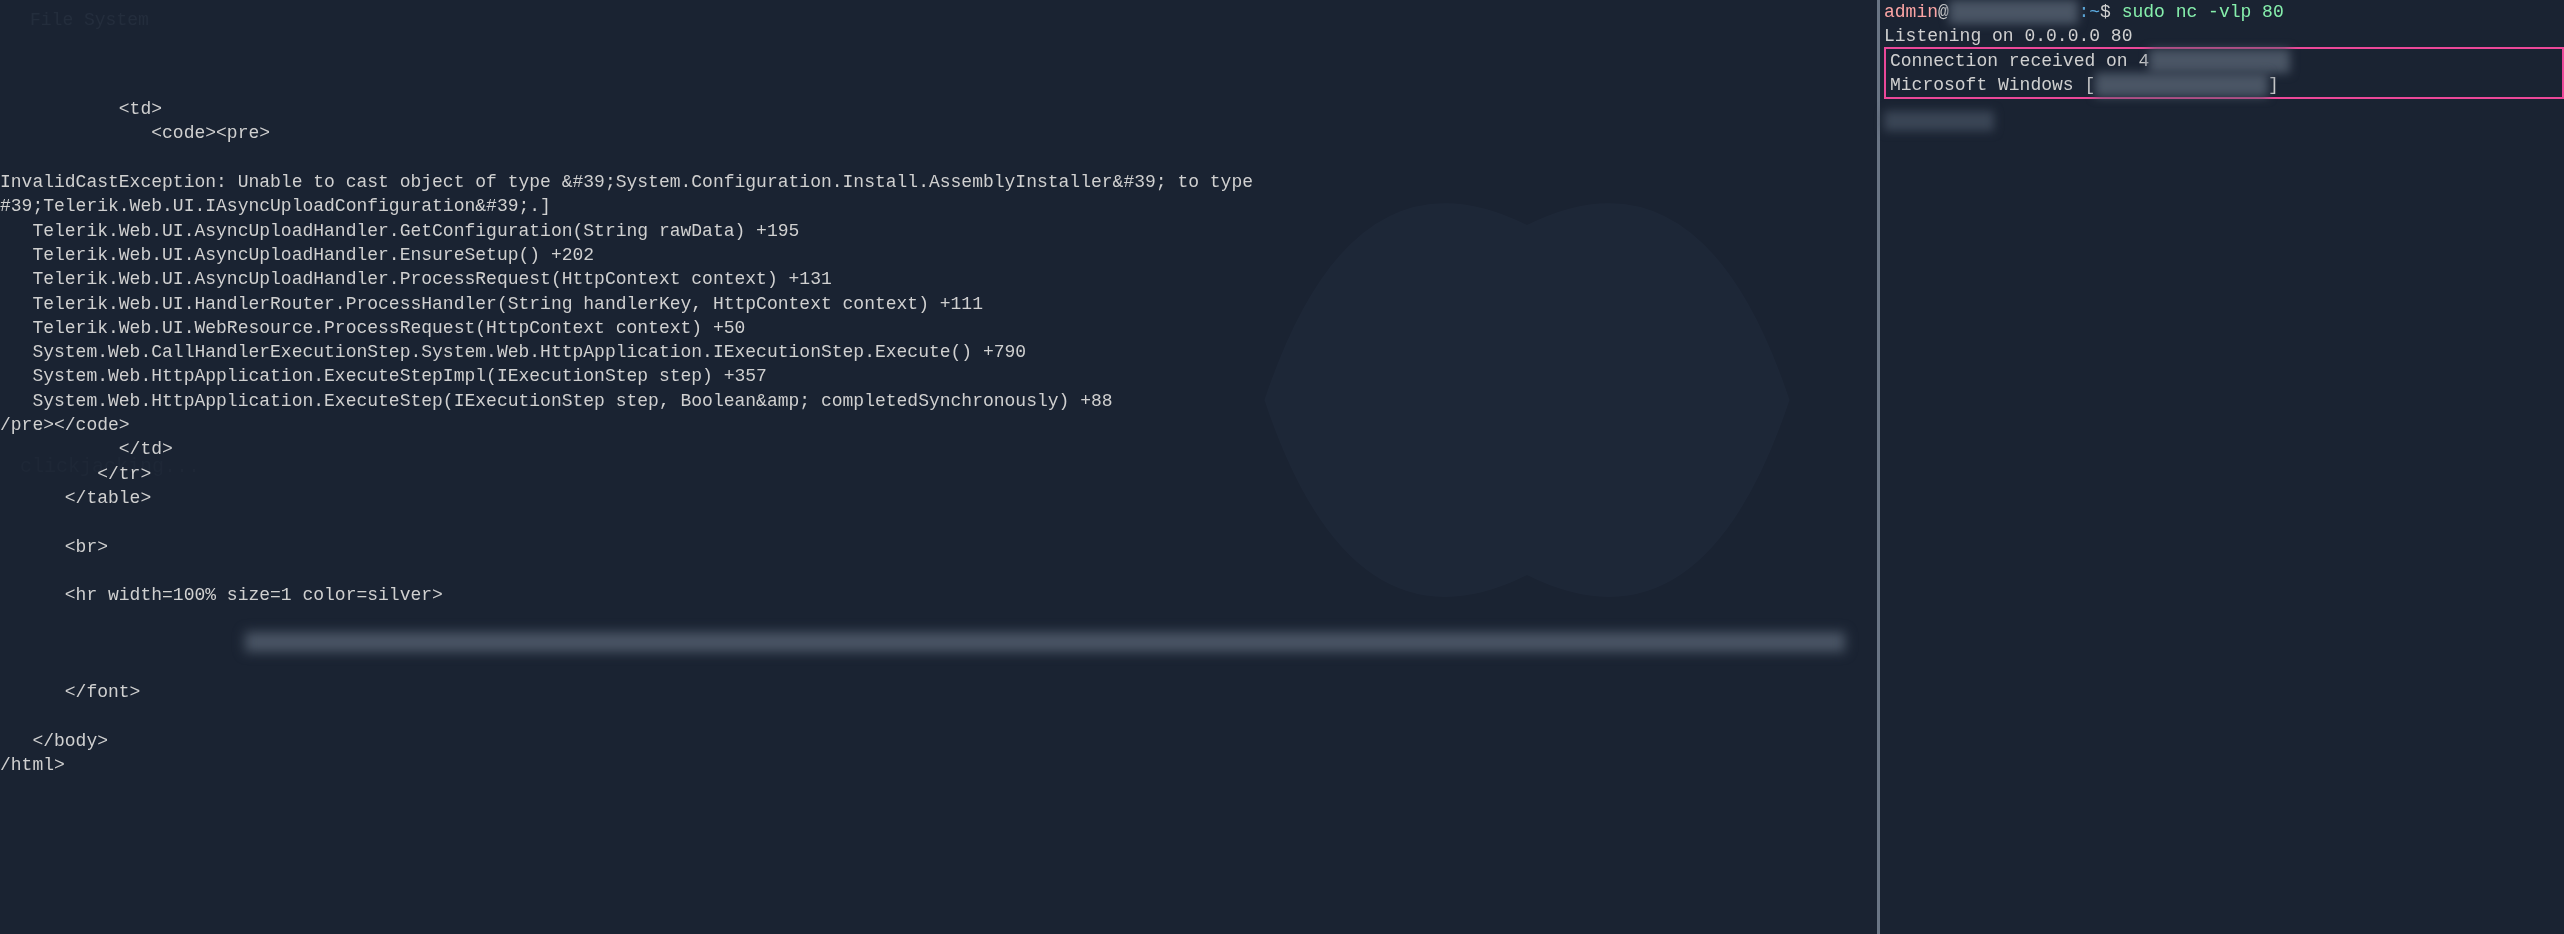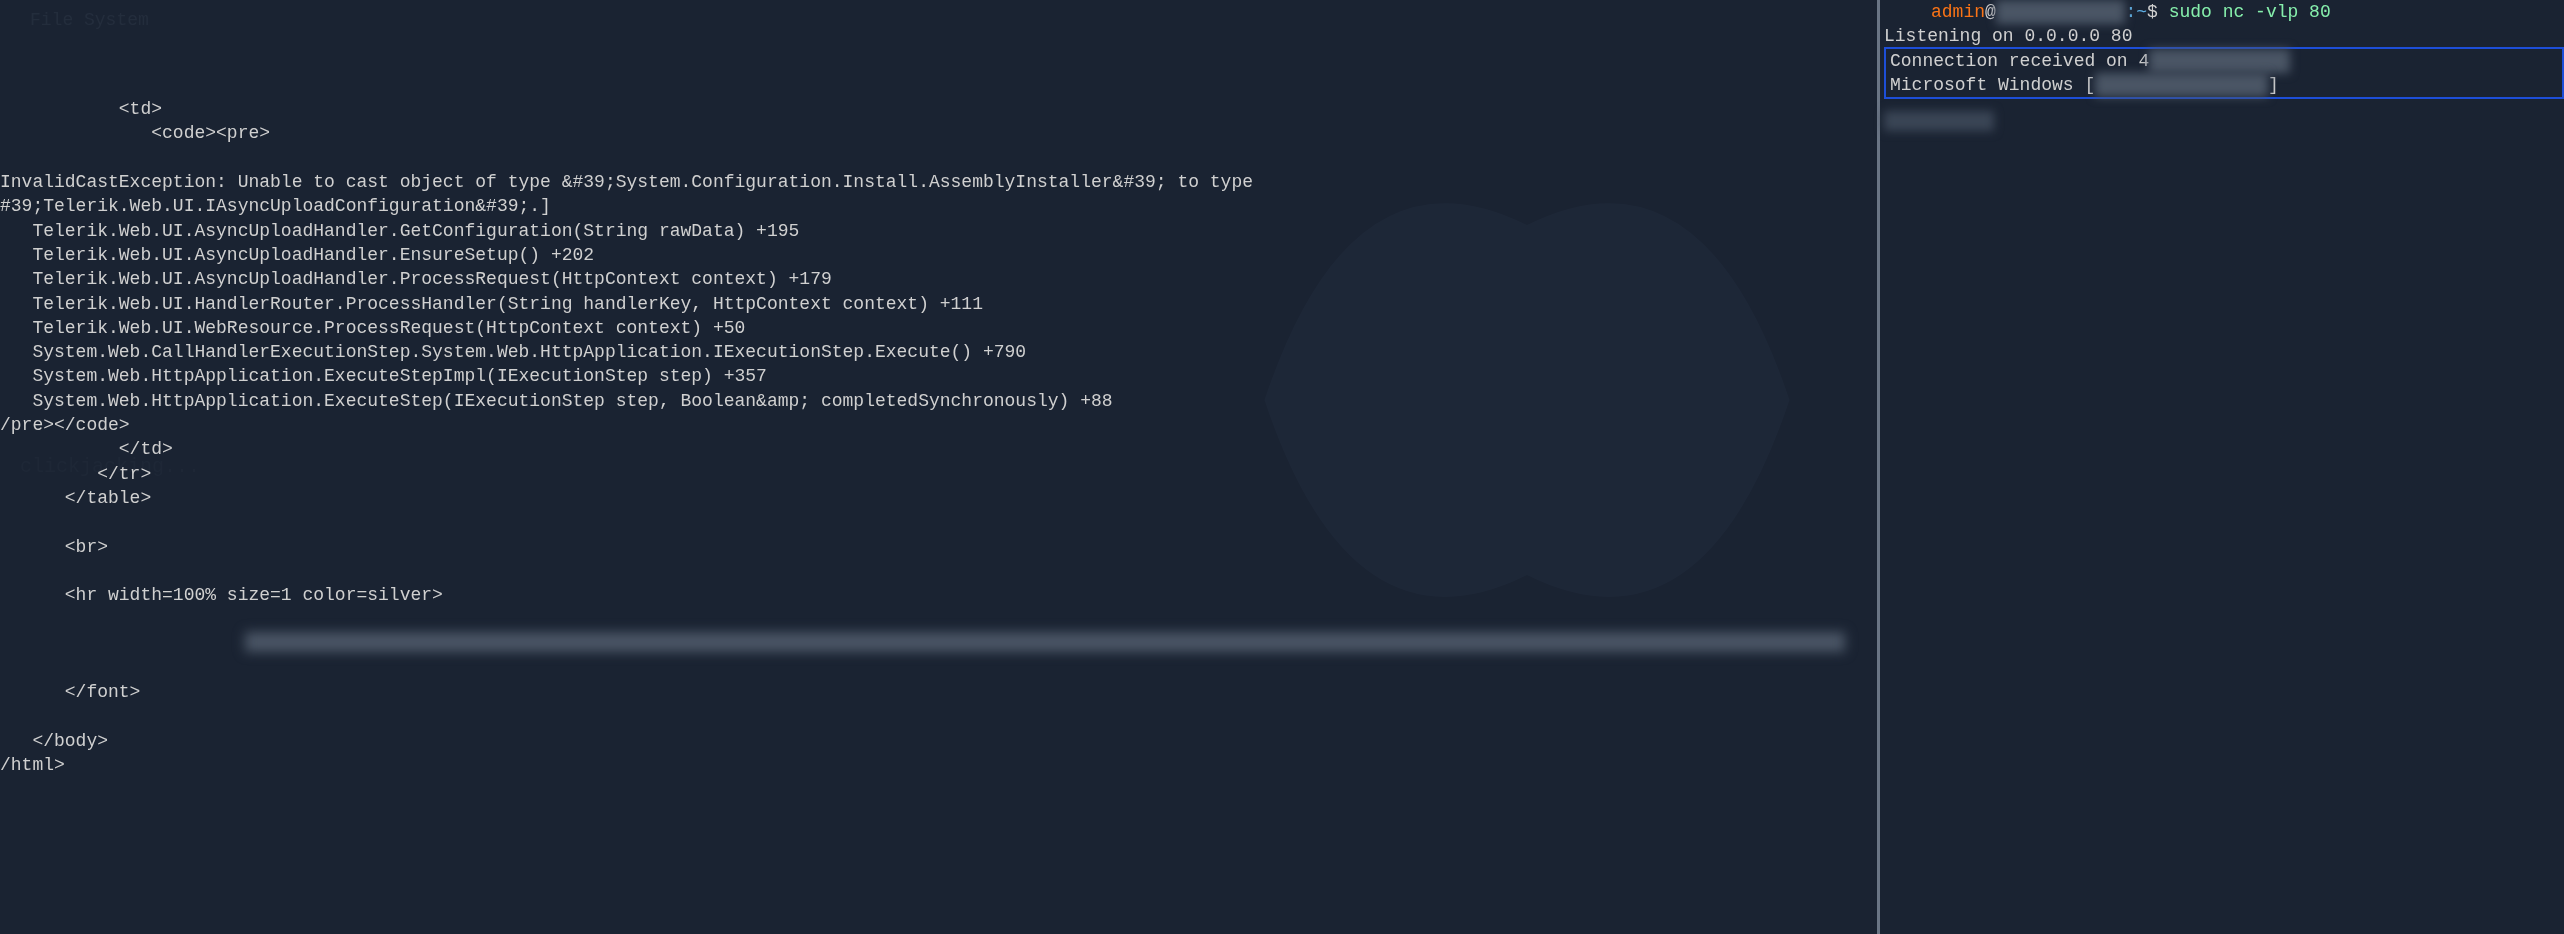--- a/index.html
+++ b/index.html
@@ -59,28 +59,28 @@
     .divider {
       flex: 0 0 3px;
       background: #6a7585;
     }
     .right-pane {
       flex: 1;
       padding: 0 4px;
       line-height: 1.35;
       position: relative;
     }
-    .prompt-user { color: #f97316; margin-left: 47px; }
+    .prompt-user { color: #fca5a5; }
     .prompt-at { color: #d0d0d0; }
     .prompt-host { color: #5dade2; filter: blur(4px); }
     .prompt-path { color: #5dade2; }
     .prompt-dollar { color: #d0d0d0; }
     .cmd { color: #86efac; }
     .red-box {
-      border: 2px solid #1d4ed8;
+      border: 2px solid #ec4899;
       padding: 0 4px;
       margin-top: -2px;
       width: 680px;
     }
     .redacted {
       background: #4a5565;
       color: transparent;
       filter: blur(5px);
       display: inline-block;
     }
@@ -113,21 +113,21 @@
     <path d="M 320 150 Q 280 100 220 140 Q 250 200 320 150" fill="#4a5a7a"></path>
   </svg>
   <div class="left-content">
 <span>           &lt;td&gt;</span>
 <span>              &lt;code&gt;&lt;pre&gt;</span>
 <span></span>
 <span>InvalidCastException: Unable to cast object of type &amp;#39;System.Configuration.Install.AssemblyInstaller&amp;#39; to type</span>
 <span>#39;Telerik.Web.UI.IAsyncUploadConfiguration&amp;#39;.]</span>
 <span>   Telerik.Web.UI.AsyncUploadHandler.GetConfiguration(String rawData) +195</span>
 <span>   Telerik.Web.UI.AsyncUploadHandler.EnsureSetup() +202</span>
-<span>   Telerik.Web.UI.AsyncUploadHandler.ProcessRequest(HttpContext context) +179</span>
+<span>   Telerik.Web.UI.AsyncUploadHandler.ProcessRequest(HttpContext context) +131</span>
 <span>   Telerik.Web.UI.HandlerRouter.ProcessHandler(String handlerKey, HttpContext context) +111</span>
 <span>   Telerik.Web.UI.WebResource.ProcessRequest(HttpContext context) +50</span>
 <span>   System.Web.CallHandlerExecutionStep.System.Web.HttpApplication.IExecutionStep.Execute() +790</span>
 <span>   System.Web.HttpApplication.ExecuteStepImpl(IExecutionStep step) +357</span>
 <span>   System.Web.HttpApplication.ExecuteStep(IExecutionStep step, Boolean&amp;amp; completedSynchronously) +88</span>
 <span>/pre&gt;&lt;/code&gt;</span>
 <span>           &lt;/td&gt;</span>
 <span>         &lt;/tr&gt;</span>
 <span>      &lt;/table&gt;</span>
 <span></span>

